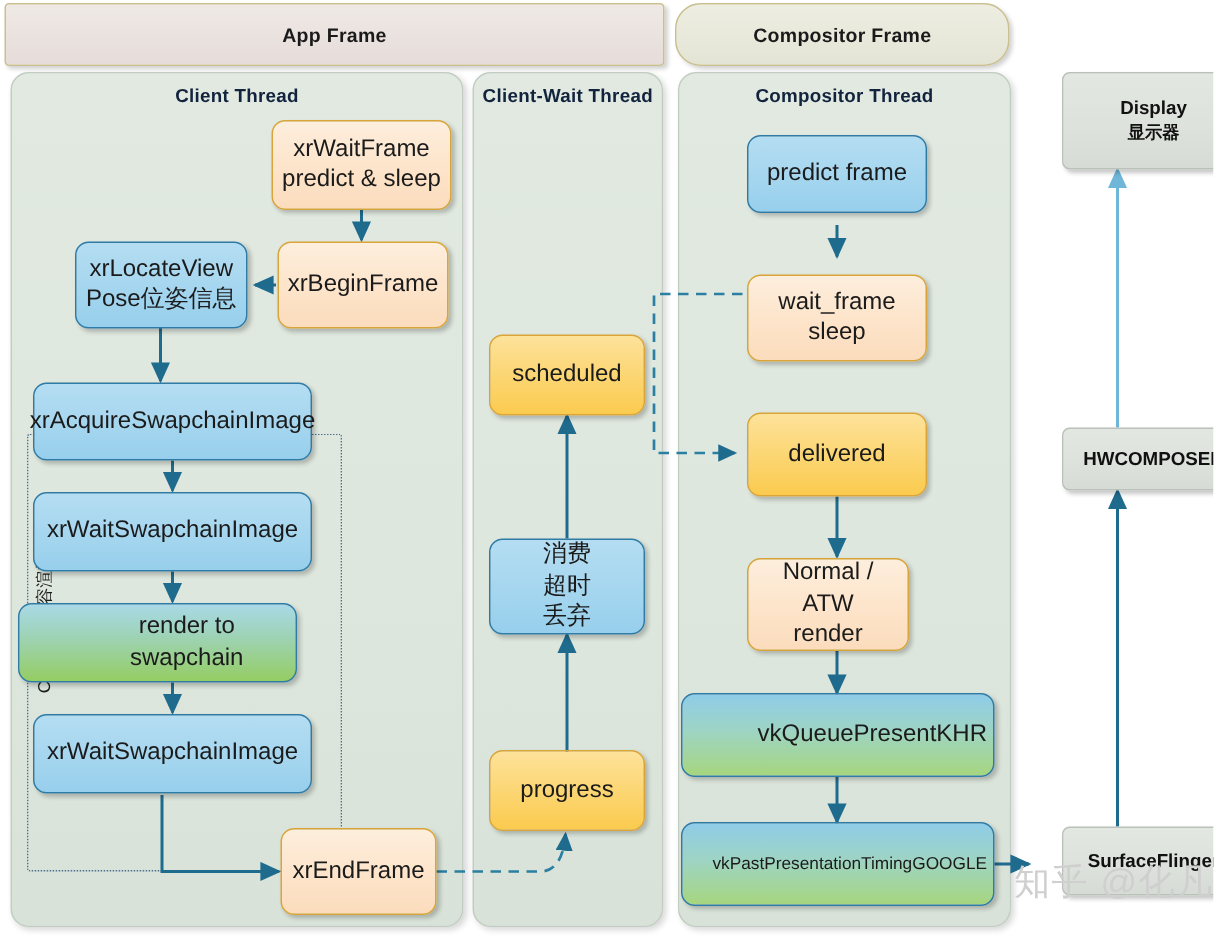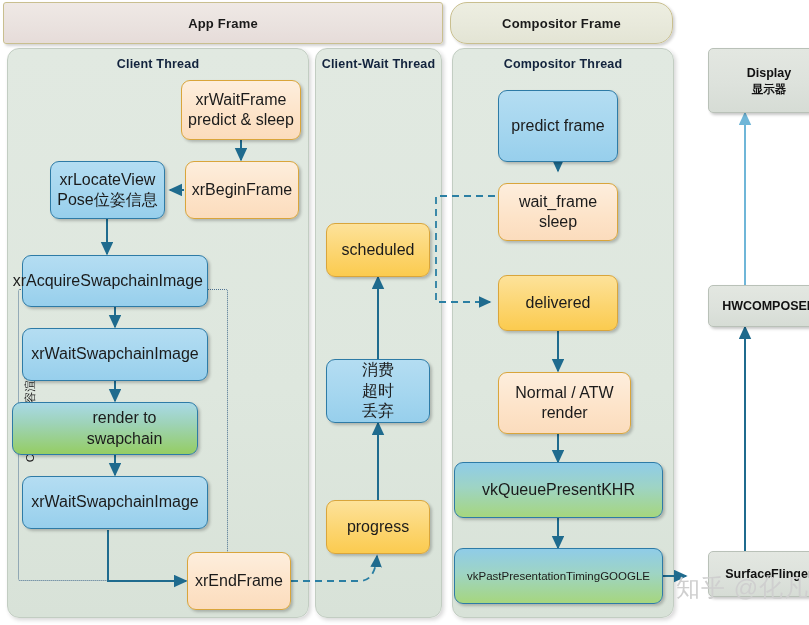--- a/index.html
+++ b/index.html
@@ -89,20 +89,21 @@
     background:linear-gradient(180deg,#fde29a 0%,#fcd570 55%,#fbcb4f 100%);
     border:1.5px solid #d9a53b;
   }
   .n-blue{
     background:linear-gradient(180deg,#b4ddf2 0%,#a5d6ef 55%,#97cfec 100%);
     border:1.5px solid #2e7ba6;
   }
   .n-gradblue-green{
     background:linear-gradient(180deg,#8fcce8 0%,#9ed4c4 45%,#a6d67e 100%);
     border:1.5px solid #2e7ba6;
+    justify-content:flex-end;
   }
   .n-green{
     background:linear-gradient(180deg,#a9d9e7 0%,#9ed3b8 40%,#95cd63 100%);
     border:1.5px solid #2e7ba6;
   }
   .n-grey{
     background:linear-gradient(180deg,#e3e7e1 0%,#dde2dc 55%,#d6dcd5 100%);
     border:1px solid #b9c1b8;
     border-radius:5px;
     font-weight:bold;font-size:12.5px;color:#111;margin-left:24px;
@@ -216,21 +217,21 @@
     <span>xrBeginFrame</span>
   </div>
 
   <div class="node n-blue" style="left:50px;top:161px;width:115px;height:58px;">
     <span>
       <span>xrLocateView</span><br>
       <span>Pose位姿信息</span>
     </span>
   </div>
 
-  <div class="node n-blue" style="left:22px;top:255px;width:186px;height:52px;justify-content:flex-end;">
+  <div class="node n-blue" style="left:22px;top:255px;width:186px;height:52px;">
     <span>xrAcquireSwapchainImage</span>
   </div>
 
   <div class="node n-blue" style="left:22px;top:328px;width:186px;height:53px;">
     <span>xrWaitSwapchainImage</span>
   </div>
 
   <div class="node n-green" style="left:12px;top:402px;width:186px;height:53px;padding-left:43px;">
     <span>render to swapchain</span>
   </div>
@@ -252,36 +253,36 @@
       <span>消费</span><br>
       <span>超时</span><br>
       <span>丢弃</span>
     </span>
   </div>
 
   <div class="node n-yellow" style="left:326px;top:500px;width:104px;height:54px;">
     <span>progress</span>
   </div>
 
-  <div class="node n-blue" style="left:498px;top:90px;width:120px;height:72px;">
+  <div class="node n-blue" style="left:498px;top:90px;width:120px;height:52px;">
     <span>predict frame</span>
   </div>
 
   <div class="node n-orange" style="left:498px;top:171px;width:120px;height:58px;margin-top:12px;">
     <span>
       <span>wait_frame</span><br>
       <span>sleep</span>
     </span>
   </div>
 
   <div class="node n-yellow" style="left:498px;top:275px;width:120px;height:56px;">
     <span>delivered</span>
   </div>
 
-  <div class="node n-orange" style="left:498px;top:372px;width:133px;height:62px;">
+  <div class="node n-orange" style="left:498px;top:372px;width:108px;height:62px;">
     <span>
       <span>Normal / ATW</span><br>
       <span>render</span>
     </span>
   </div>
 
   <div class="node n-gradblue-green" style="left:454px;top:462px;width:209px;height:56px;">
     <span>vkQueuePresentKHR</span>
   </div>
 

